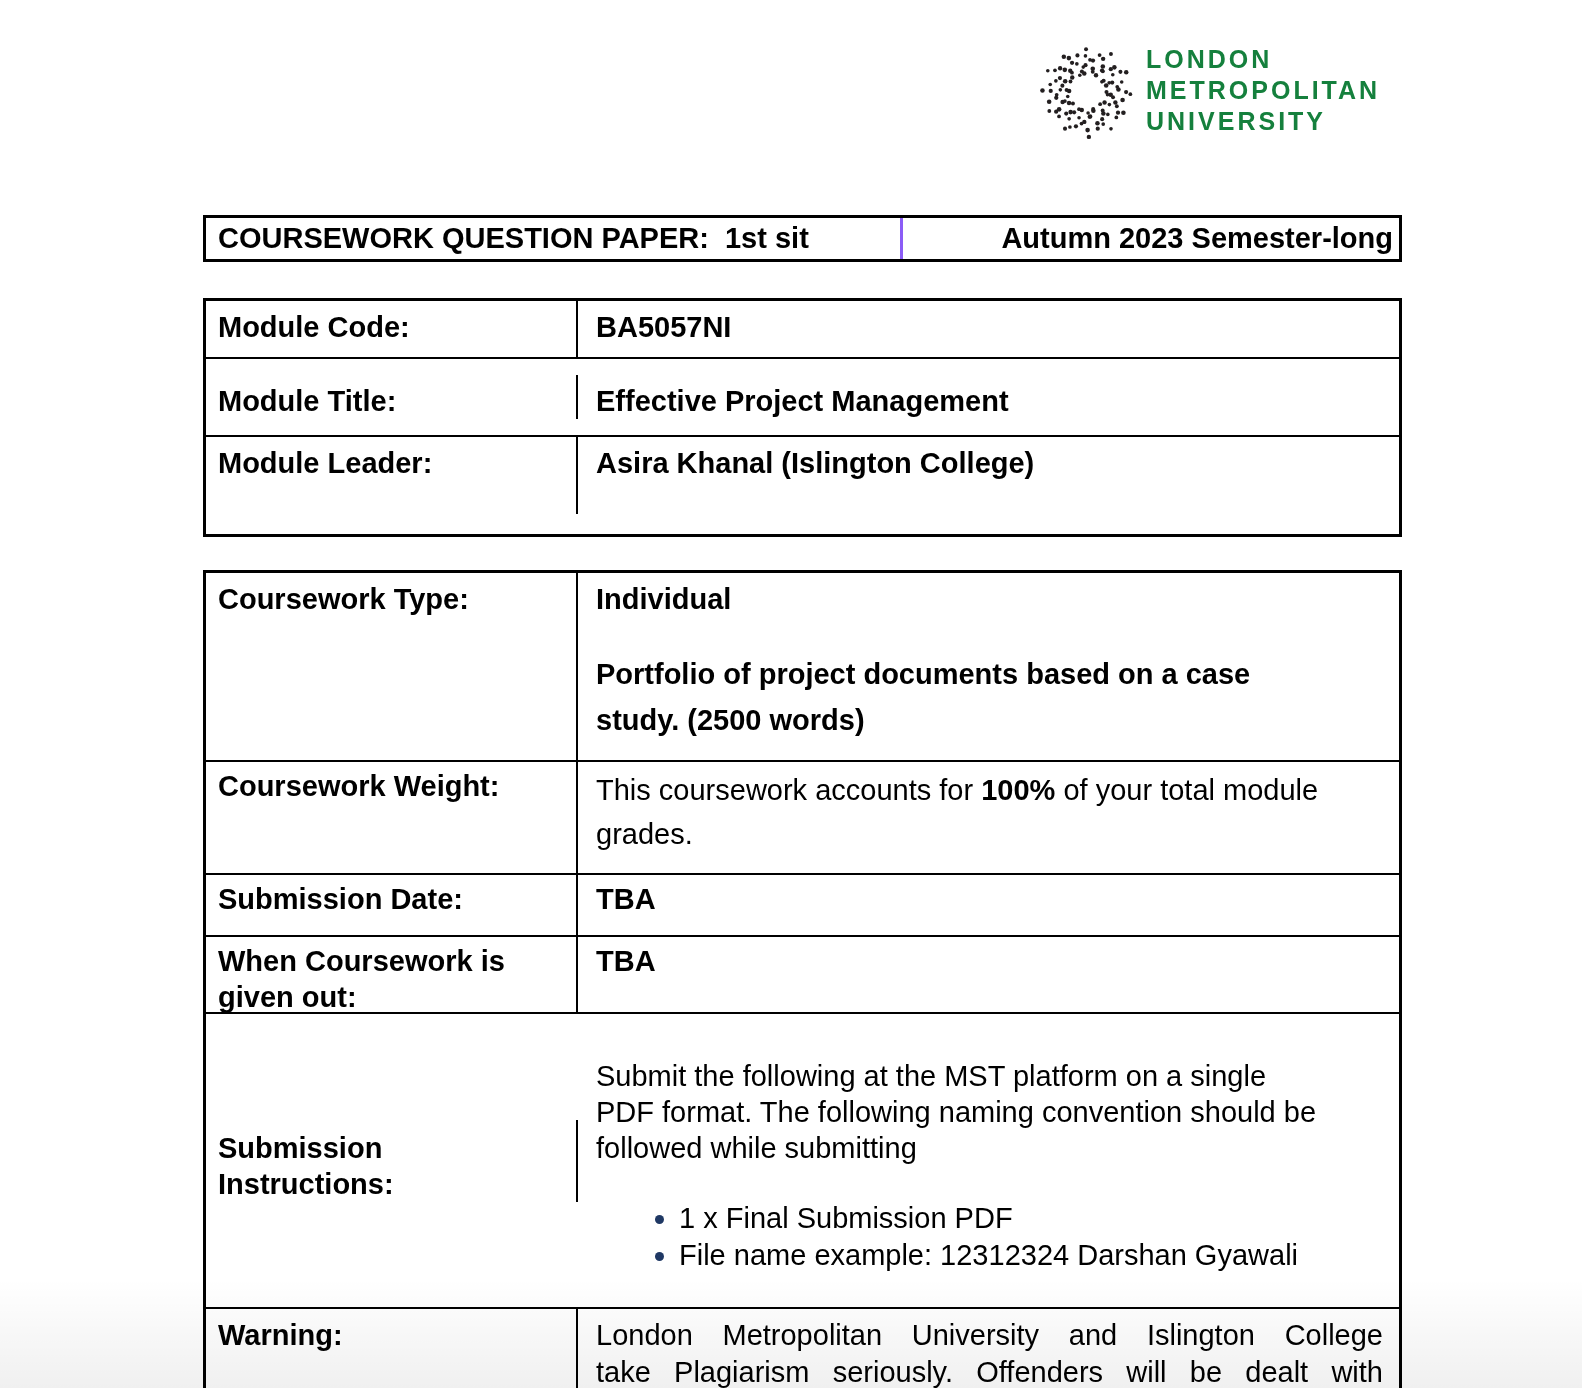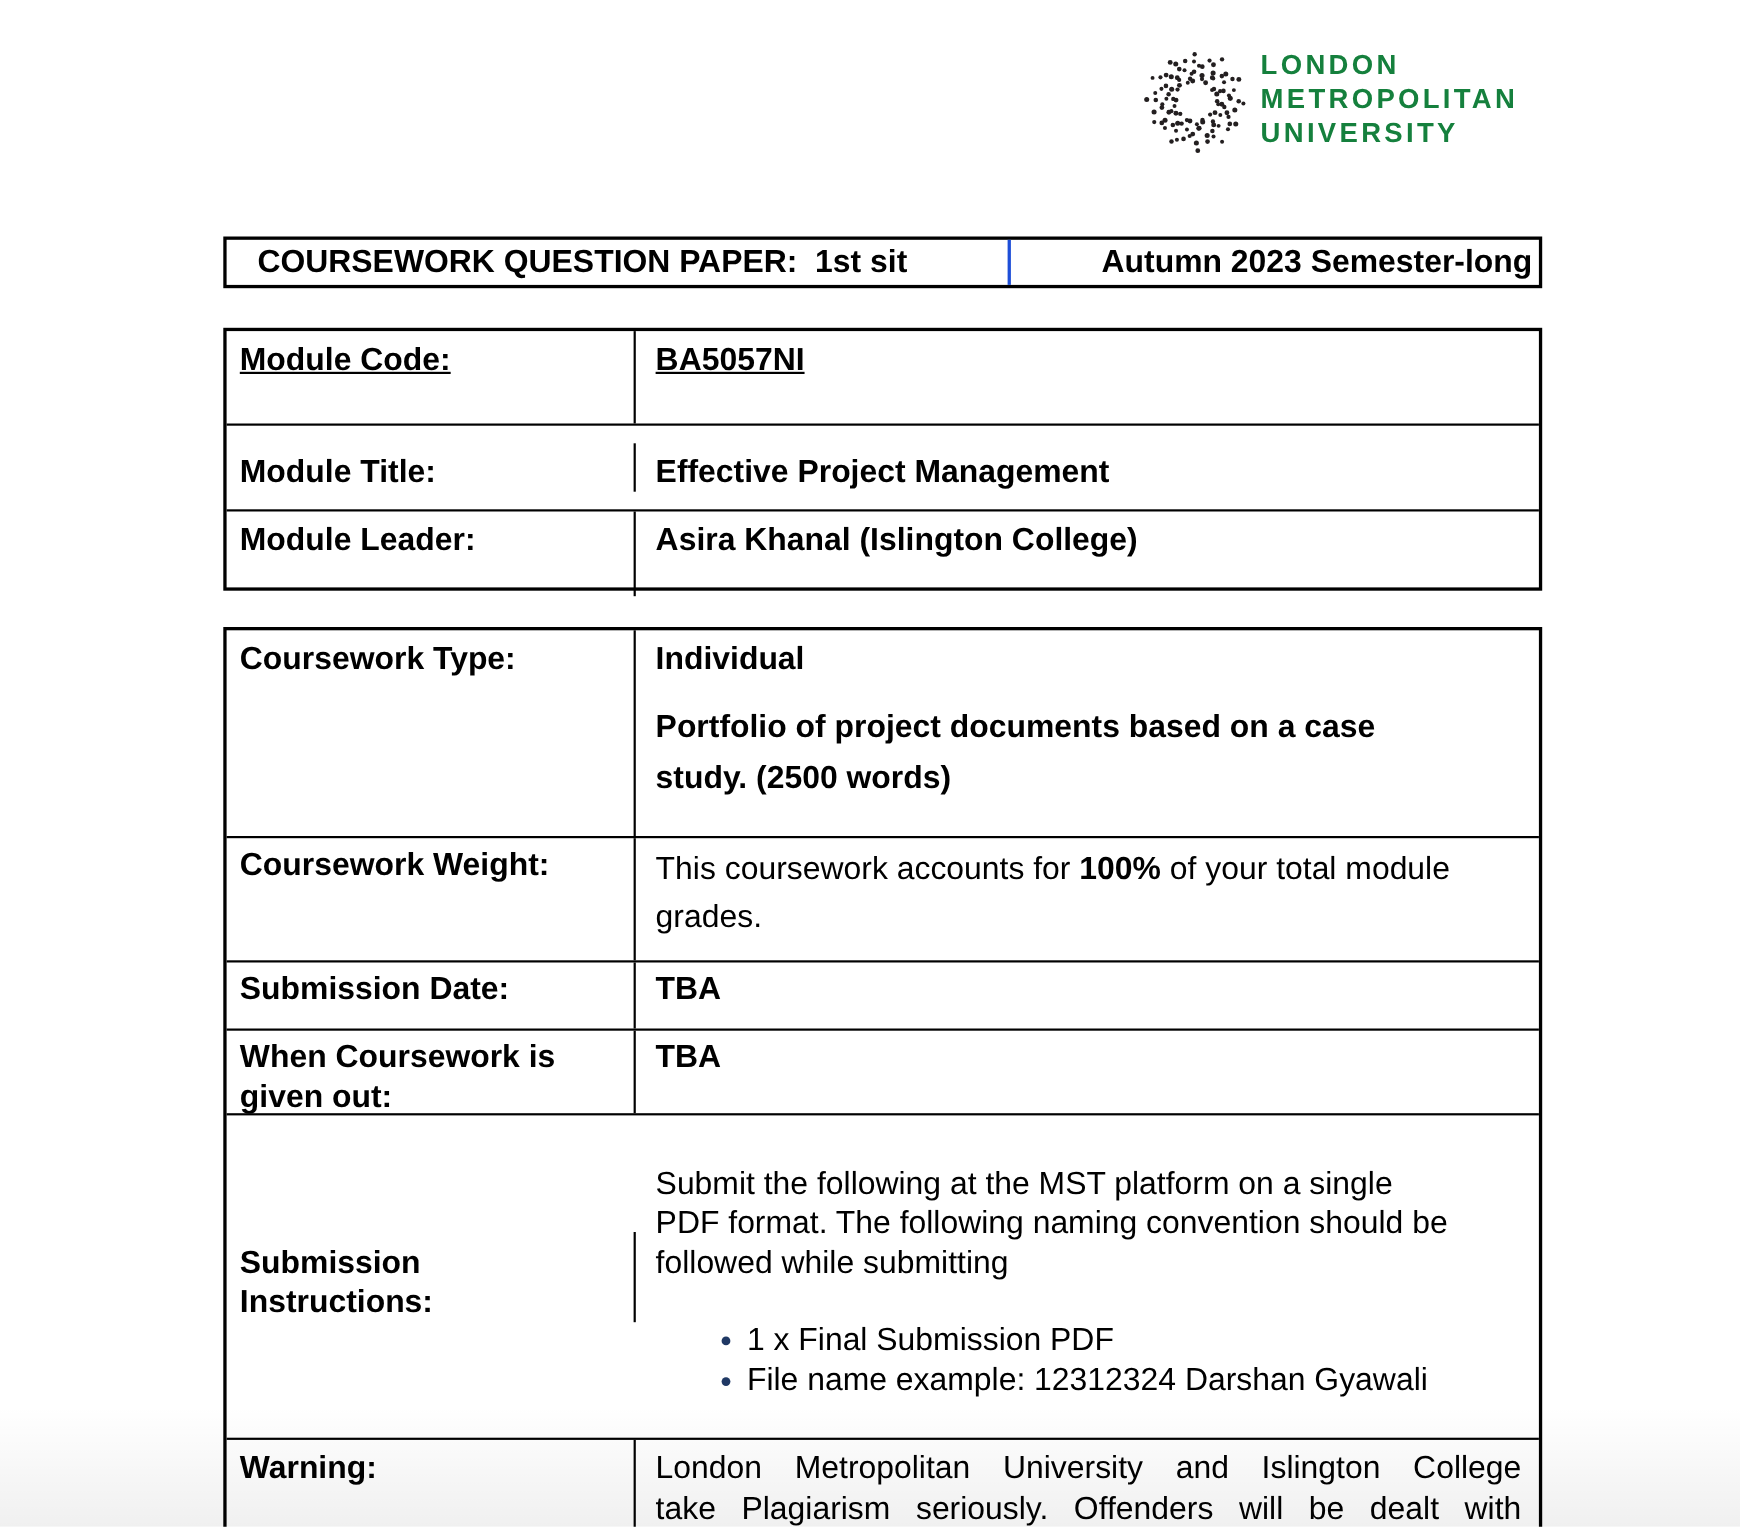--- a/index.html
+++ b/index.html
@@ -32,50 +32,50 @@
   .label-cell {
     width:372px; flex:0 0 372px; border-right:2px solid #000;
     padding:8px 10px 0 12px; font-weight:bold; line-height:36px;
     white-space:pre-line;
   }
   .value-cell { flex:1 1 auto; padding:8px 16px 0 18px; line-height:36px; }
 
   
   .header-table { top:215px; height:47px; display:flex; }
   .h-cell-title {
-    width:697px; flex:0 0 697px; border-right:3px solid #1d4ed8;
+    width:697px; flex:0 0 697px; border-right:3px solid #8b5cf6;
     display:flex; align-items:center; padding-left:12px;
-    font-weight:bold; white-space:pre;margin-left:16px;
+    font-weight:bold; white-space:pre;
   }
   .h-cell-sem {
     flex:1; display:flex; align-items:center; justify-content:flex-end;
     padding-right:6px; font-weight:bold;margin-left:33px;
   }
 
   
   .module-table { top:298px; height:239px; }
-  .module-table .trow:nth-child(1) { height:84px;text-decoration:underline; }
+  .module-table .trow:nth-child(1) { height:56px; }
   .module-table .trow:nth-child(2) { height:78px;align-items:center; }
   .module-table .trow:nth-child(3) { height:79px; }
   .module-table .value-cell { font-weight:bold; }
 
   
   .cw-table { top:570px; }
   .row-type   { height:187px; }
   .row-weight { height:113px; }
   .row-subdate{ height:62px; }
   .row-given  { height:77px; }
   .row-instr  { height:295px;align-items:center; }
   .row-warn   { height:160px; }
 
   .row-type .value-cell,
   .row-subdate .value-cell,
   .row-given .value-cell { font-weight:bold; }
 
-  .cw-individual { line-height:36px; margin-bottom:21px; }
+  .cw-individual { line-height:36px; margin-bottom:34px; }
   .cw-portfolio  { line-height:46px; white-space:pre-line; }
 
   .row-weight .label-cell, .row-weight .value-cell,
   .row-subdate .label-cell, .row-subdate .value-cell,
   .row-given .label-cell, .row-given .value-cell { padding-top:6px; }
   .weight-text { line-height:44px; white-space:pre-line; font-weight:normal; }
   .weight-text .pct { font-weight:bold; }
 
   .row-instr .label-cell, .row-instr .value-cell { padding-top:10px; }
   .instr-text { line-height:36px; white-space:pre-line; }

